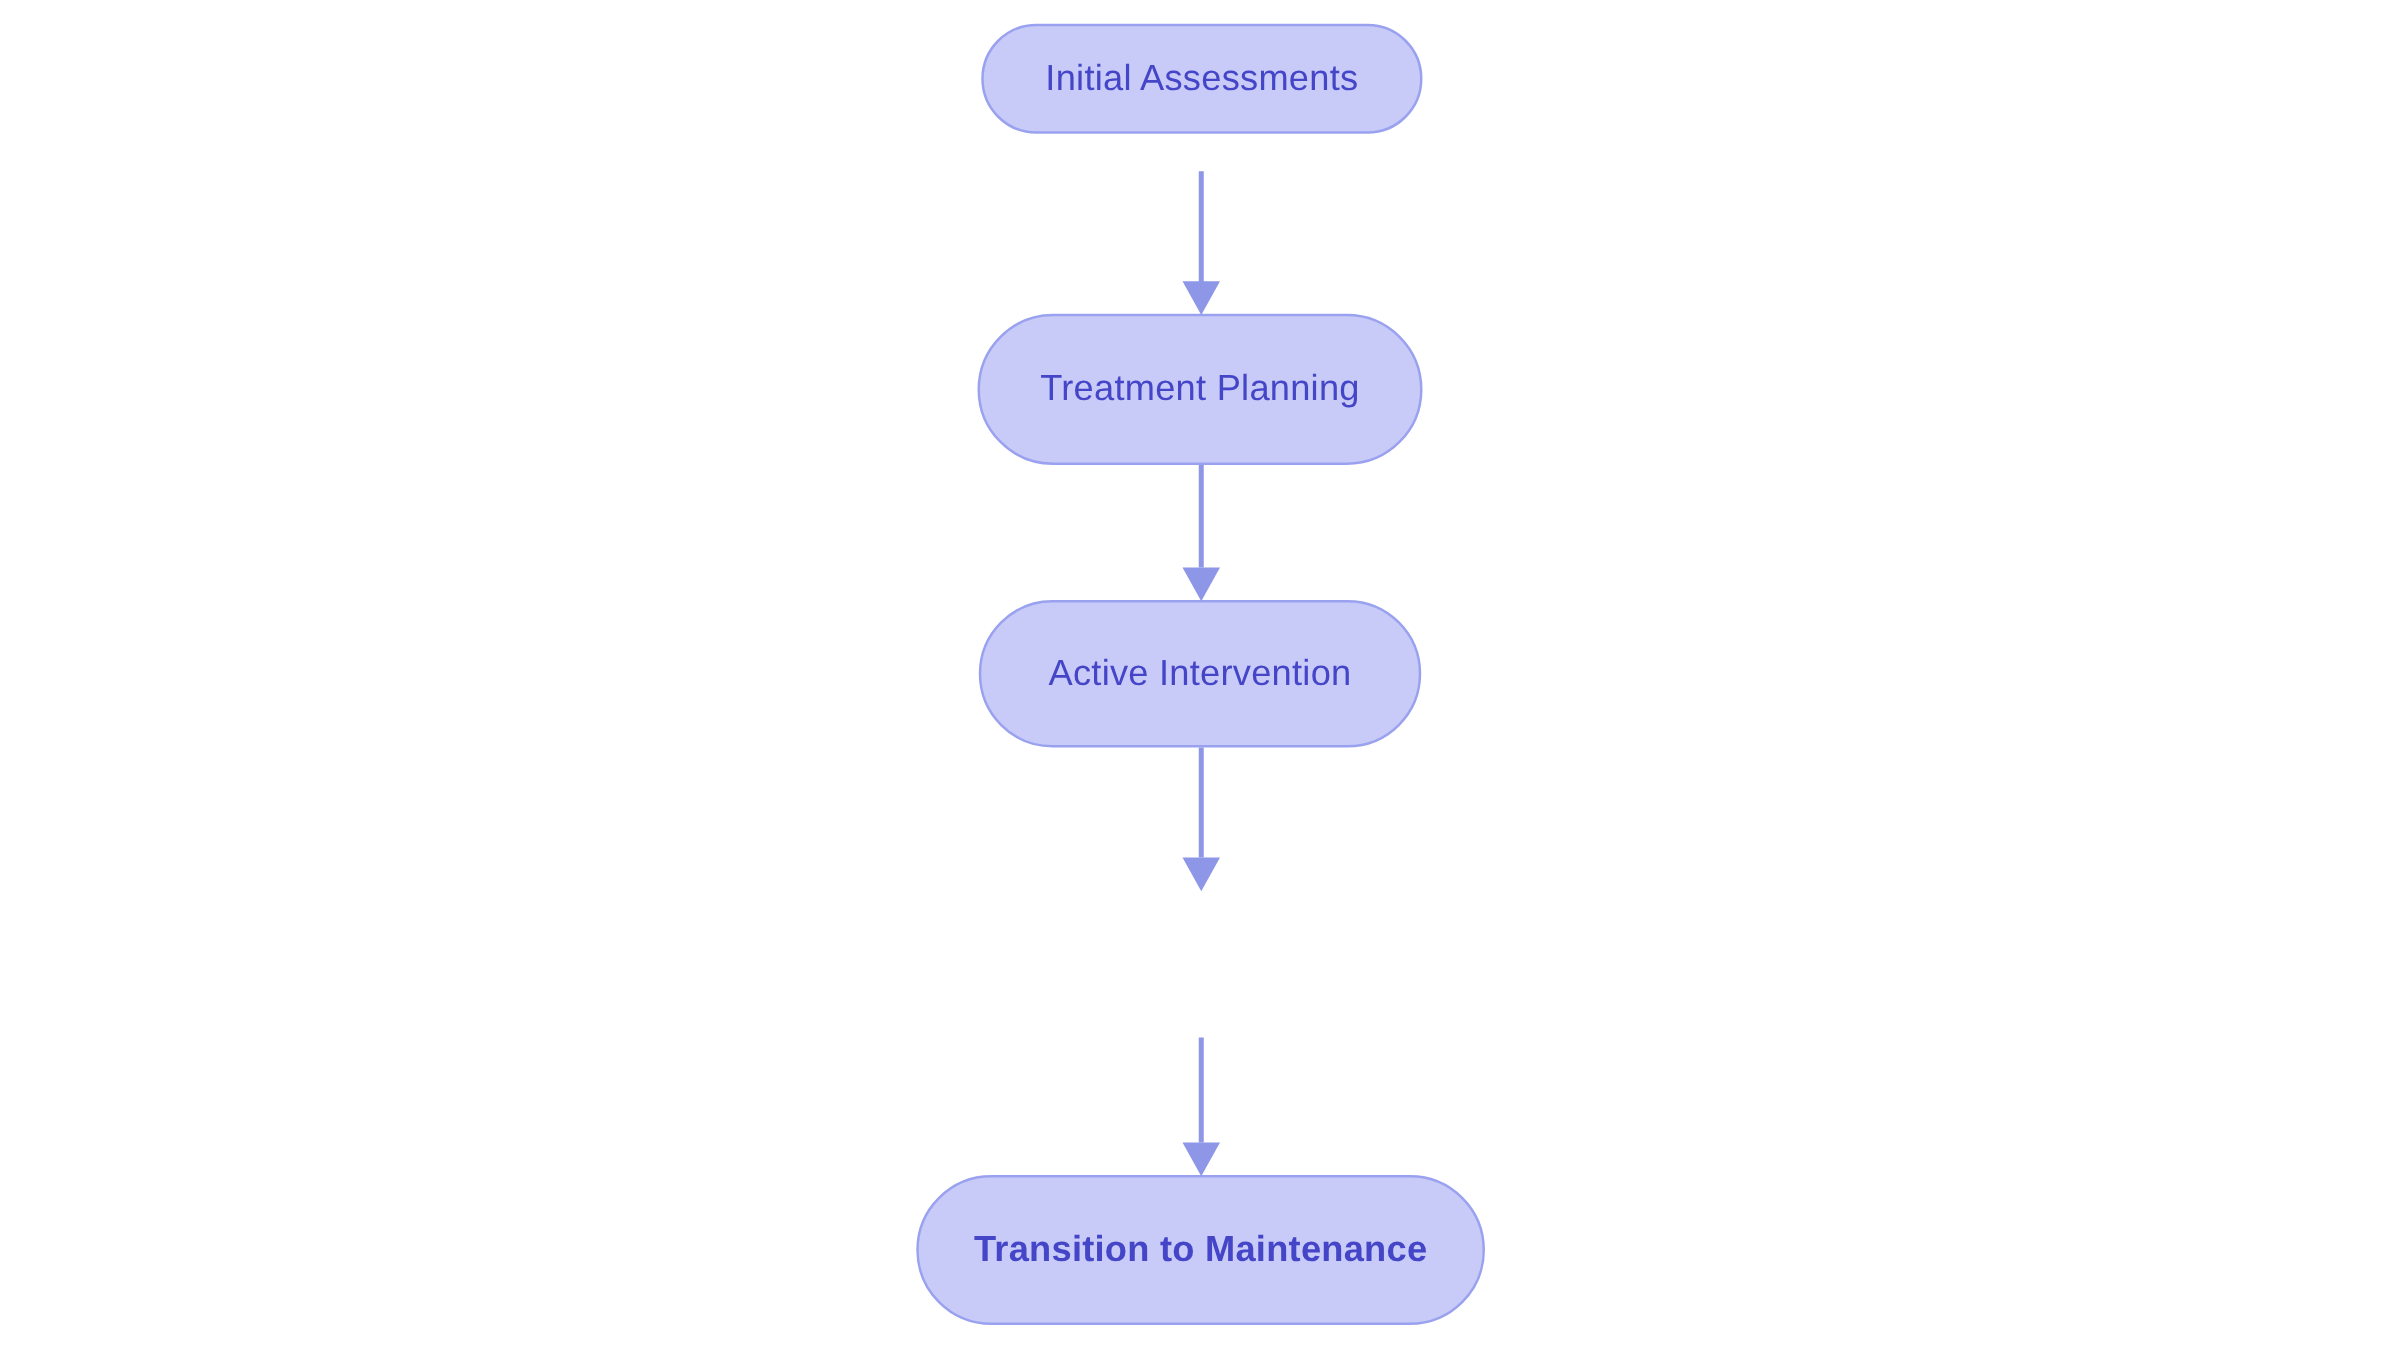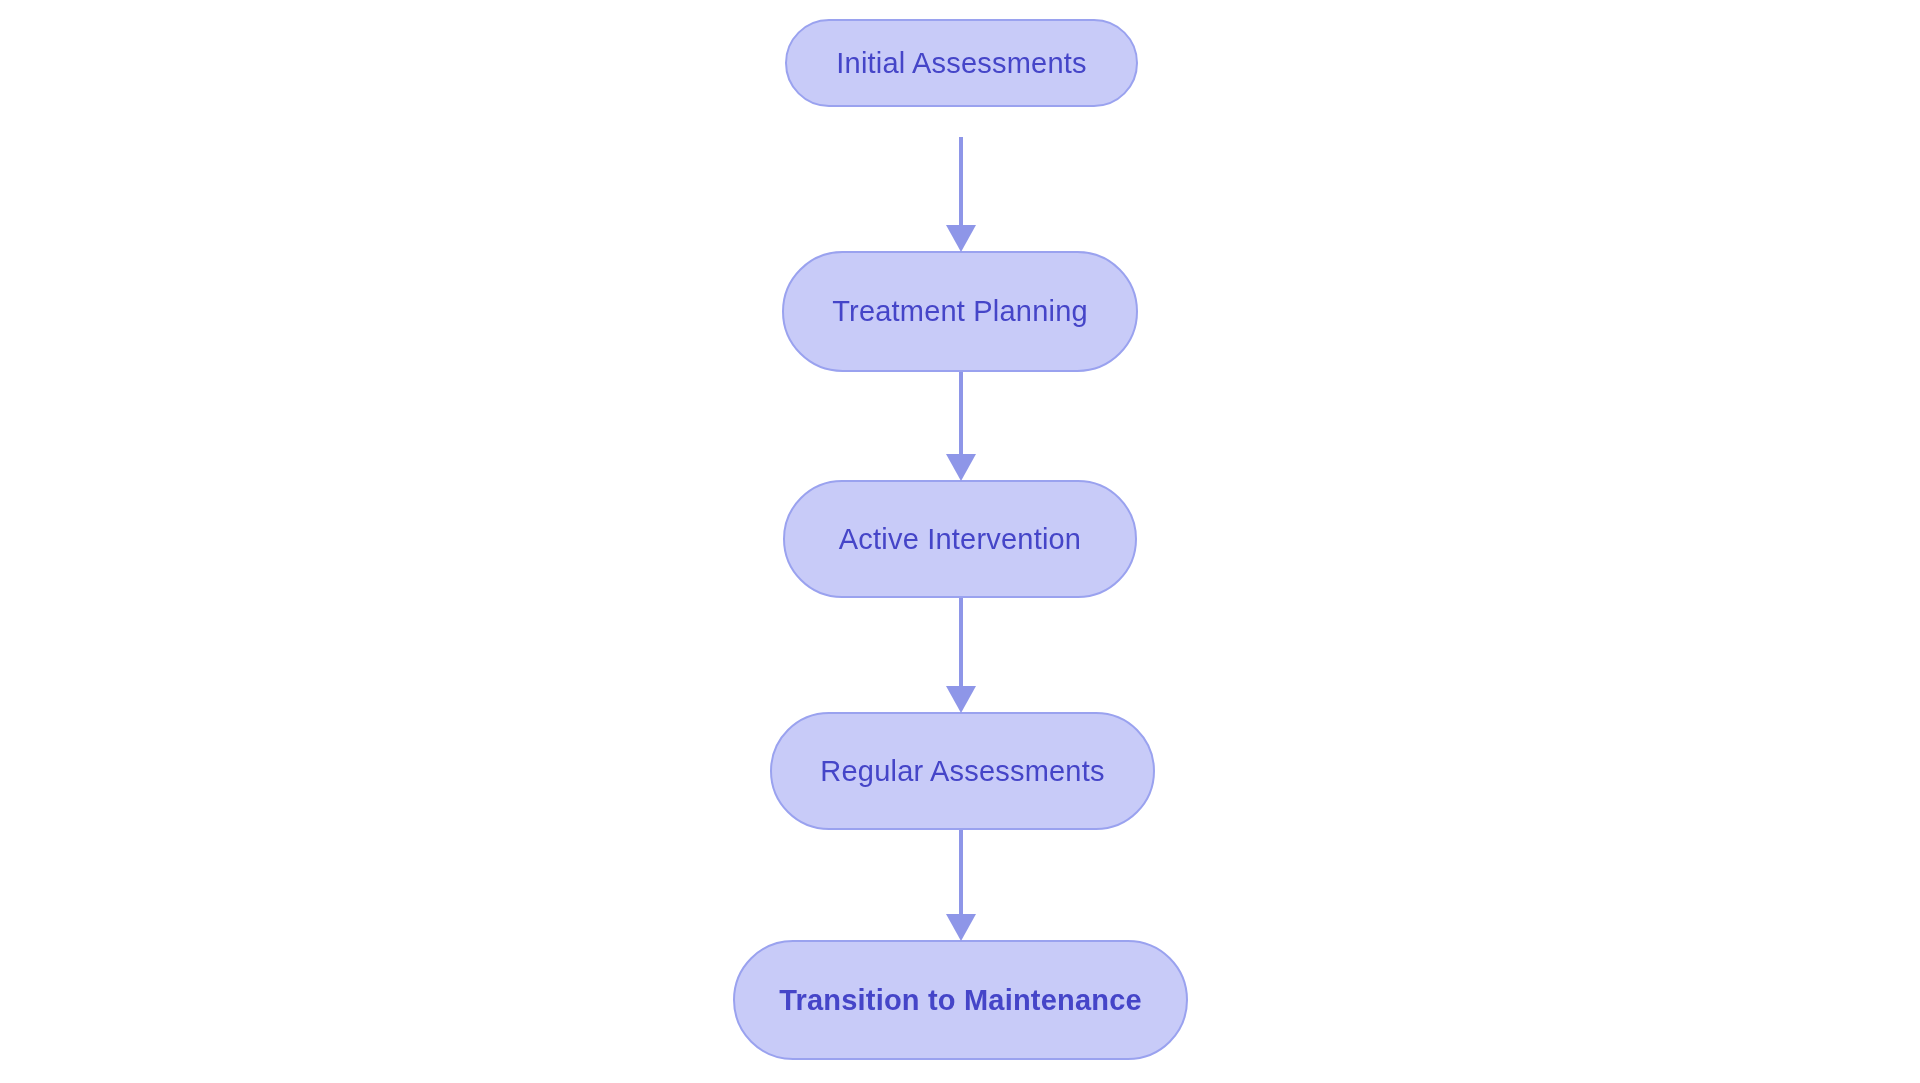--- a/index.html
+++ b/index.html
@@ -49,21 +49,20 @@
 <body>
 
 <div class="canvas">
 
   <div class="node" style="left:785px; top:19px;  width:353px; height:88px;">Initial Assessments</div>
 
   <div class="node" style="left:782px; top:251px; width:356px; height:121px;">Treatment Planning</div>
 
   <div class="node" style="left:783px; top:480px; width:354px; height:118px;">Active Intervention</div>
 
-  <div class="node" style="left:770px; top:712px; width:385px; height:118px;">Regular Assessments</div>
 
   <div class="node" style="left:733px; top:940px; width:455px; height:120px;font-weight:bold;">Transition to Maintenance</div>
 
   <div>
     <div class="arrow-line" style="left:959px; top:137px; height:89px;"></div>
     <div class="arrow-head" style="left:946px; top:225px;"></div>
   </div>
 
   <div>
     <div class="arrow-line" style="left:959px; top:372px; height:82px;"></div>

